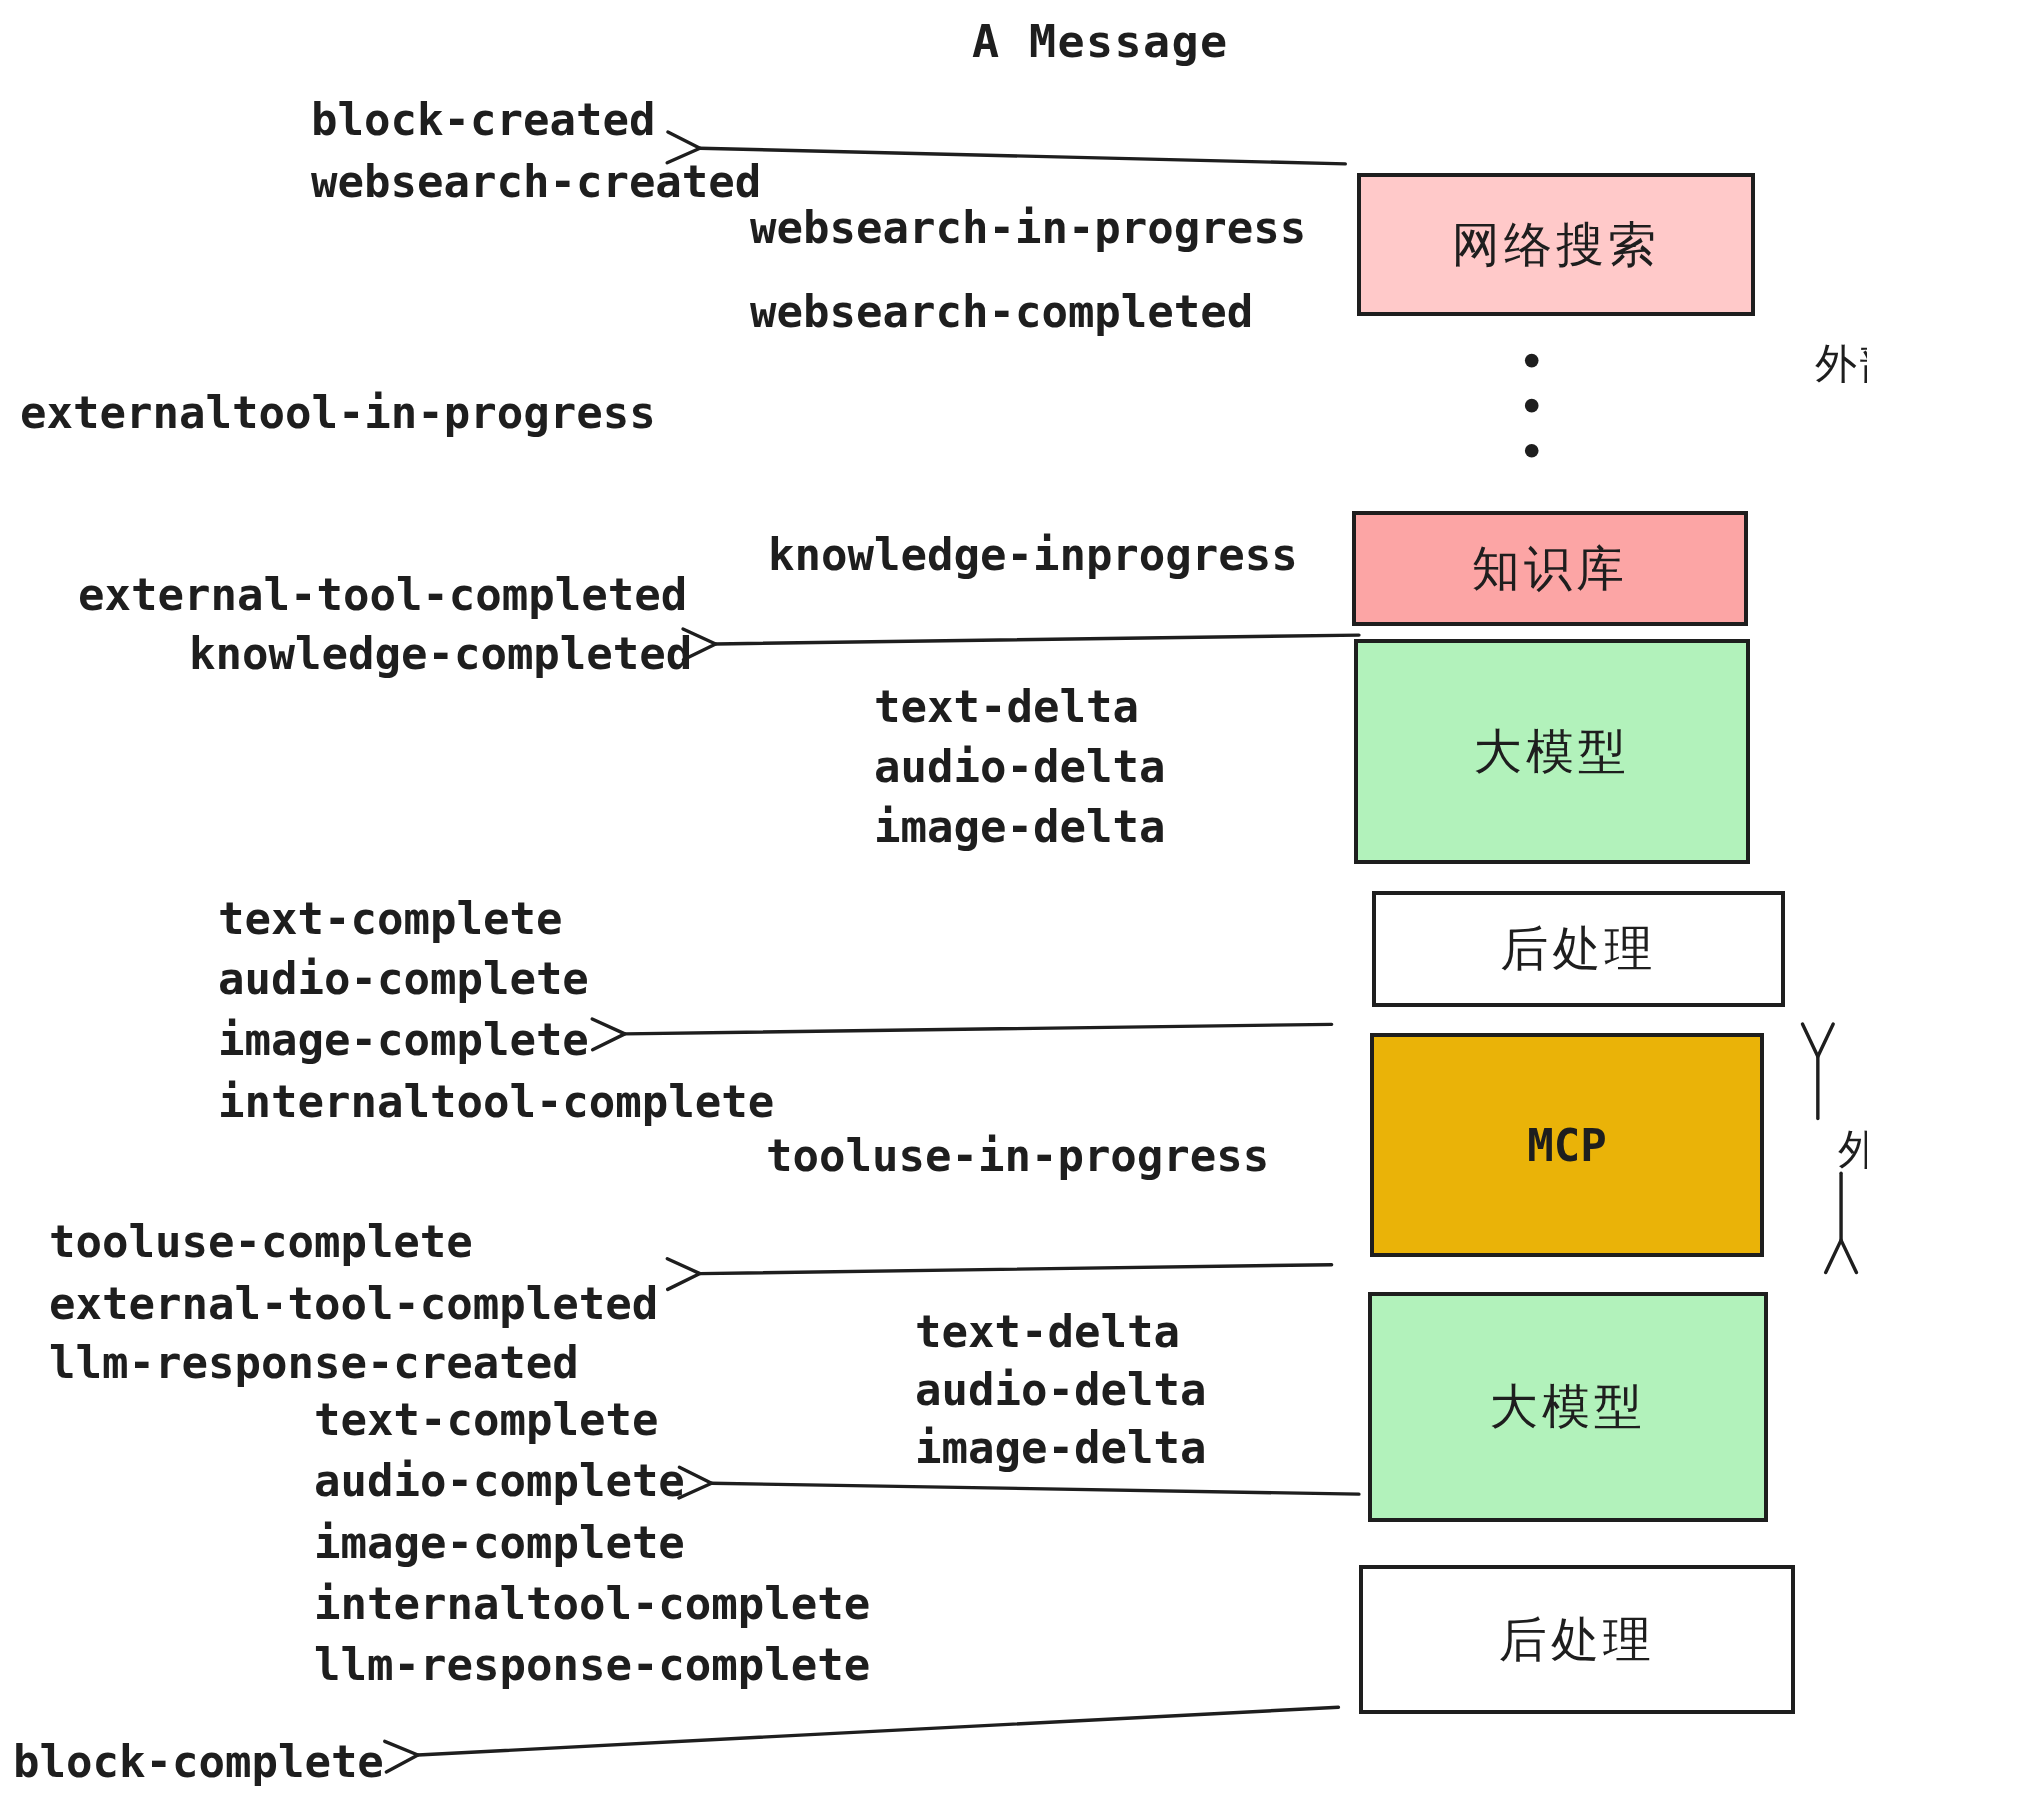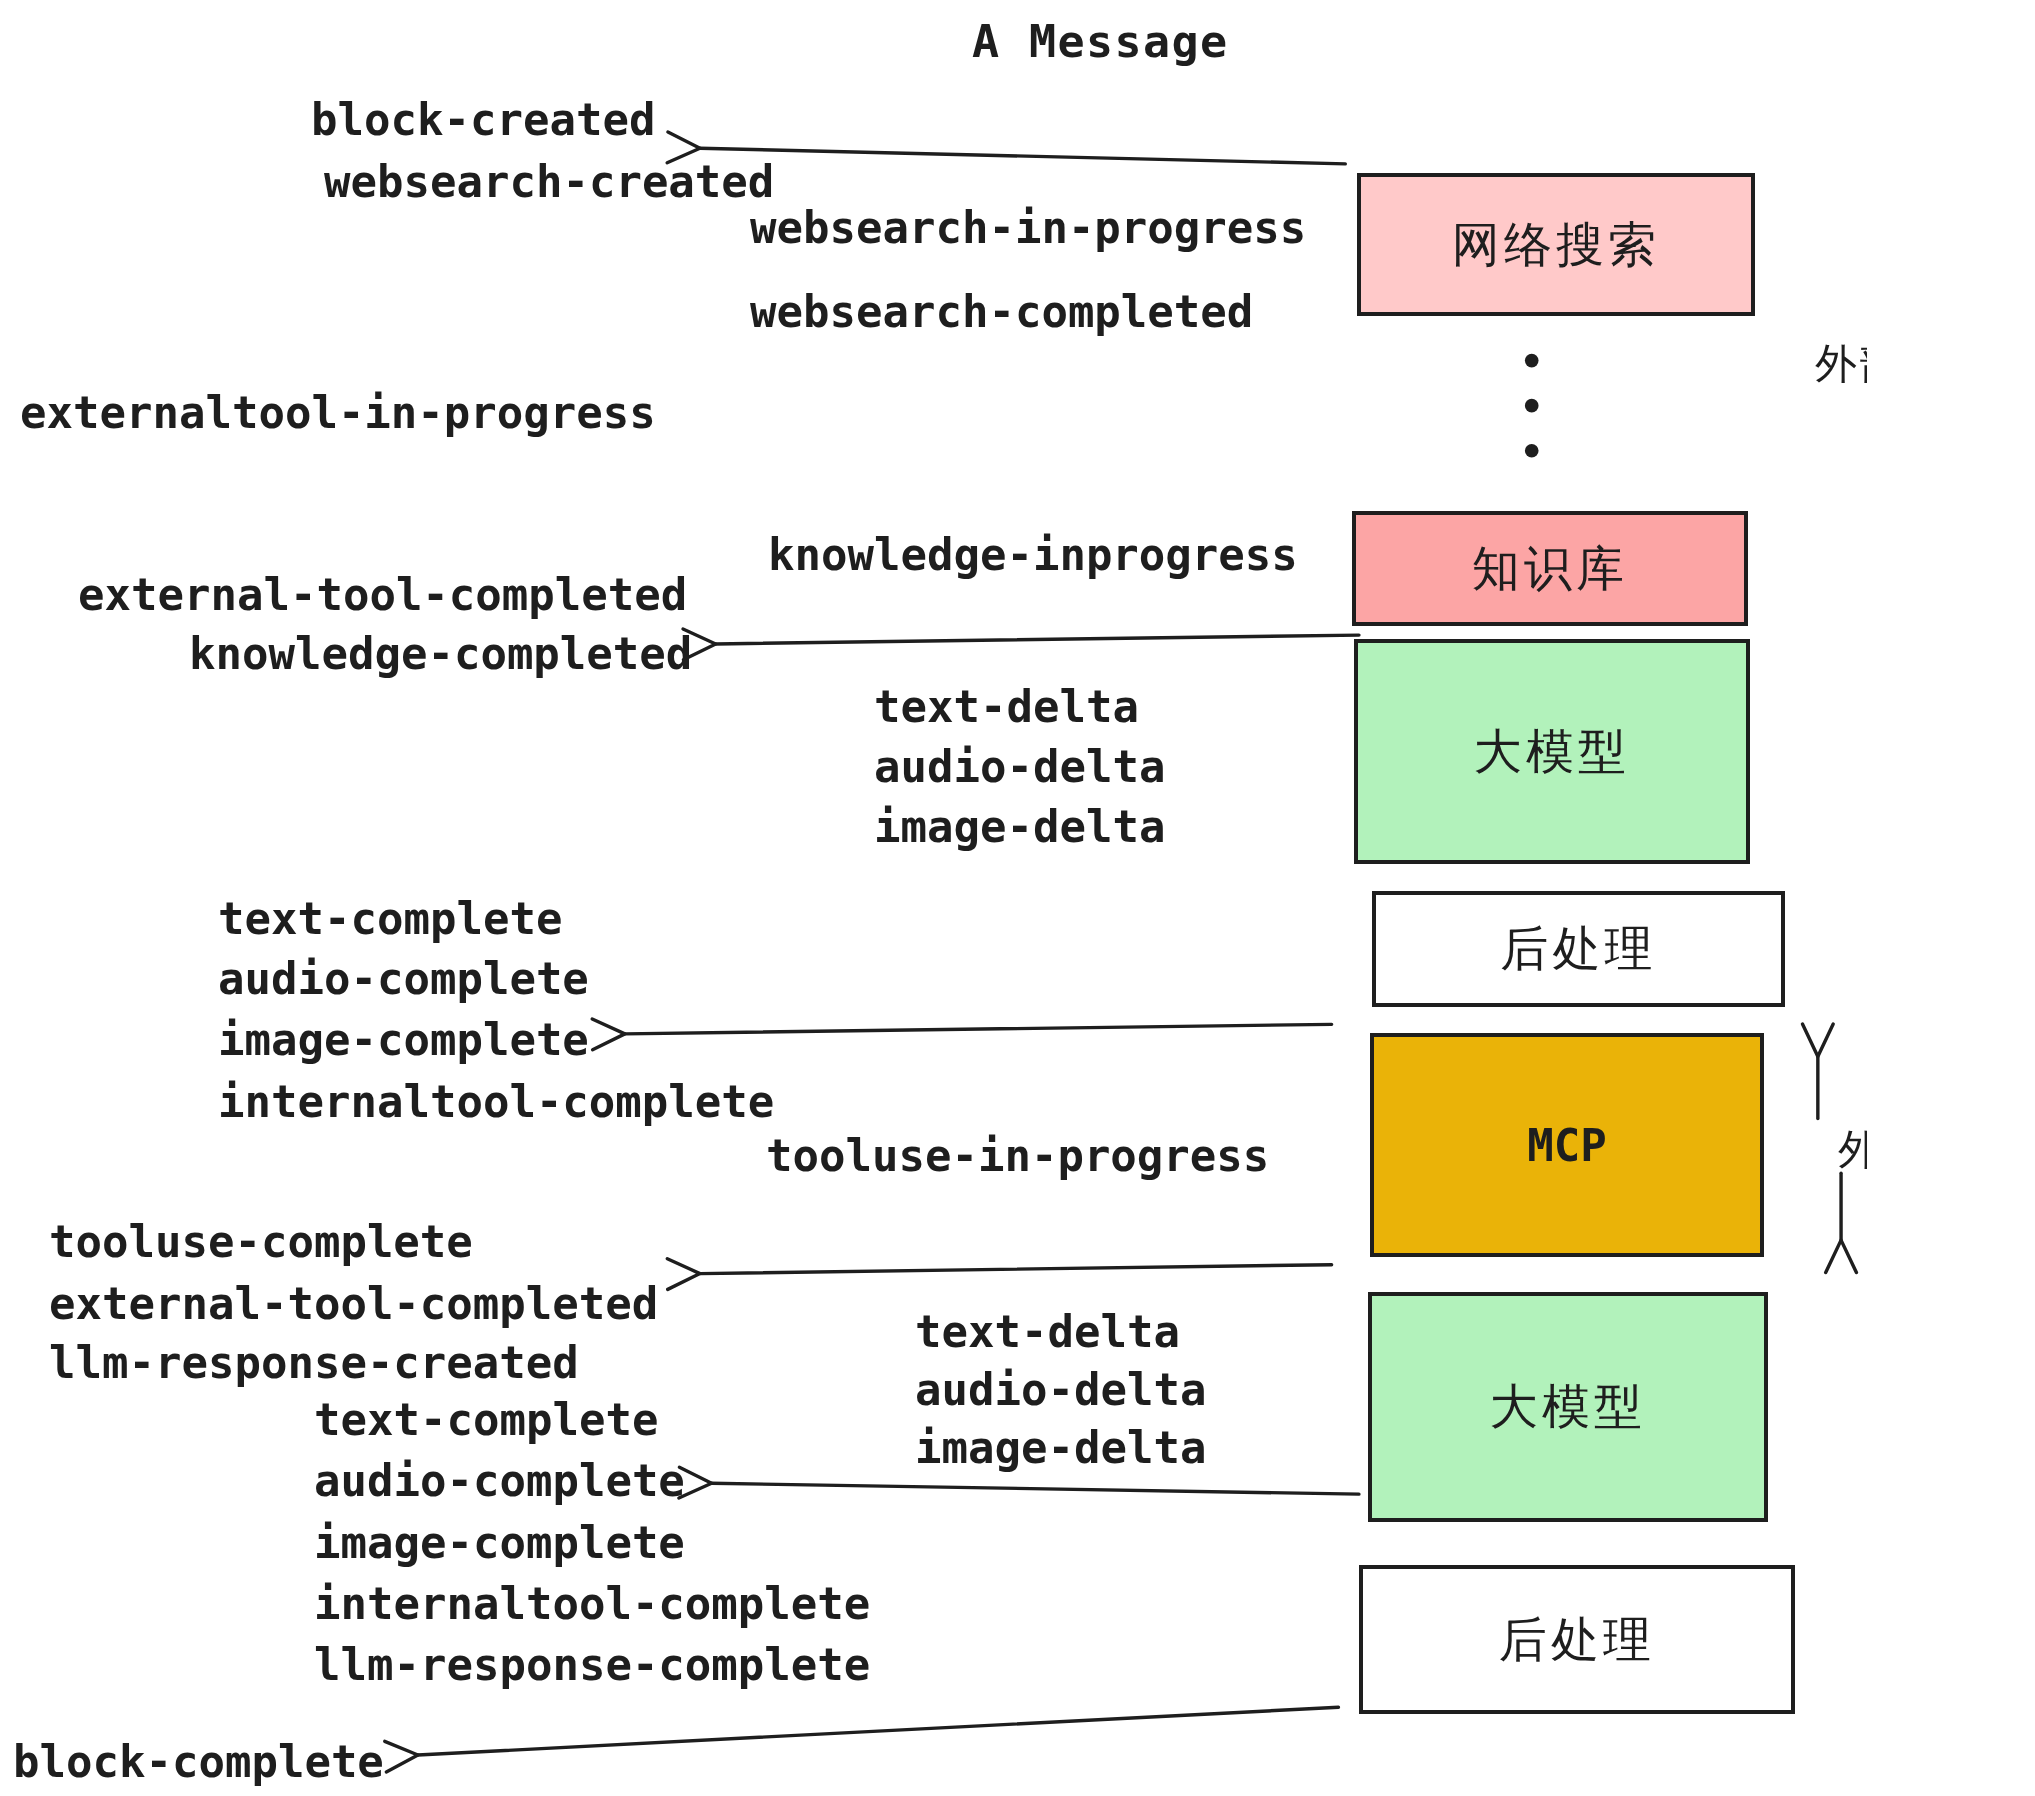--- a/index.html
+++ b/index.html
@@ -110,21 +110,21 @@
       </div>
       <div class="box" style="left: 1368px; top: 1292px; width: 400px; height: 230px; background: rgb(178, 242, 187);">
         <span class="box-label">大模型</span>
       </div>
       <div class="box" style="left: 1359px; top: 1565px; width: 436px; height: 149px; background: rgb(255, 255, 255);">
         <span class="box-label">后处理</span>
       </div>
     </div>
   <div id="labels">
       <div class="event-label" style="left: 311px; top: 96px;">block-created</div>
-      <div class="event-label" style="left: 324px; top: 158px;">websearch-created</div>
+      <div class="event-label" style="left: 311px; top: 158px;">websearch-created</div>
       <div class="event-label" style="left: 750px; top: 204px;">websearch-in-progress</div>
       <div class="event-label" style="left: 750px; top: 288px;">websearch-completed</div>
       <div class="event-label" style="left: 20px; top: 389px;">externaltool-in-progress</div>
       <div class="event-label" style="left: 768px; top: 531px;">knowledge-inprogress</div>
       <div class="event-label" style="left: 78px; top: 571px;">external-tool-completed</div>
       <div class="event-label" style="left: 189px; top: 630px;">knowledge-completed</div>
       <div class="event-label" style="left: 874px; top: 683px;">text-delta</div>
       <div class="event-label" style="left: 874px; top: 743px;">audio-delta</div>
       <div class="event-label" style="left: 874px; top: 803px;">image-delta</div>
       <div class="event-label" style="left: 218px; top: 895px;">text-complete</div>

